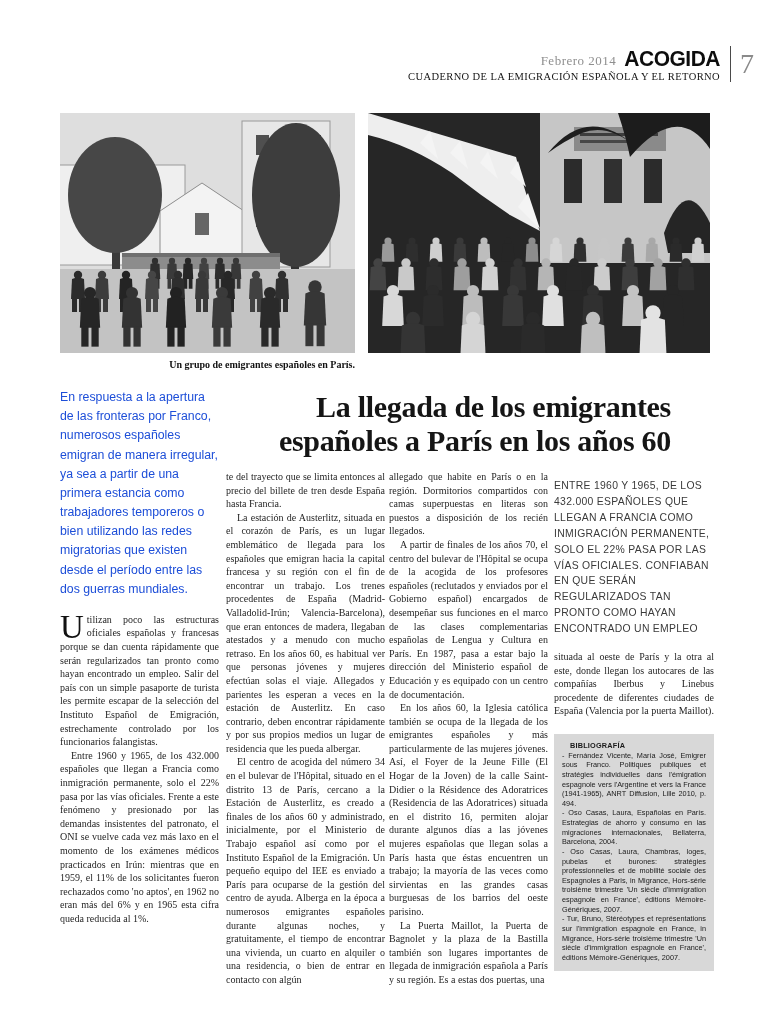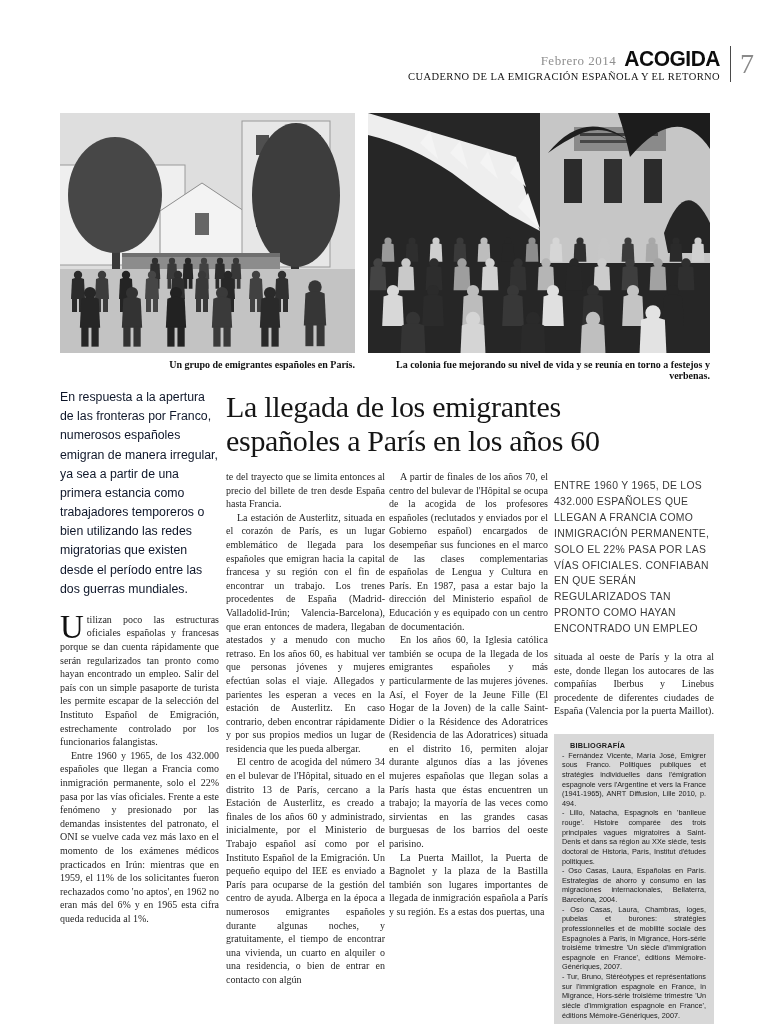--- a/index.html
+++ b/index.html
@@ -20,29 +20,29 @@
   
   .photo{position:absolute;top:113px;overflow:hidden;background:#cfcfcf;}
   .photo-left{left:60px;width:295px;height:240px;}
   .photo-right{left:368px;width:342px;height:240px;}
   .caption{position:absolute;top:359px;font-size:10px;font-weight:700;color:#111;text-align:right;}
   .caption-left{left:60px;width:295px;}
   .caption-right{left:368px;width:342px;}
 
   
   .headline{position:absolute;left:226px;top:390px;width:445px;margin:0;
-            font-size:30px;line-height:1.14;font-weight:400;letter-spacing:-.3px;color:#151515;}
+            font-size:30px;line-height:1.14;font-weight:700;letter-spacing:-.3px;color:#151515;text-align:right;}
   .col{position:absolute;width:159px;}
   .col1{left:60px;top:388px;}
   .col2{left:226px;top:470px;}
   .col3{left:389px;top:470px;}
   .col4{left:554px;top:478px;width:160px;}
 
   .intro{font-family:"Liberation Sans",sans-serif;font-size:12.3px;line-height:1.56;
-         color:#0f172a;margin-bottom:14px;}
+         color:#1d4ed8;margin-bottom:14px;}
   .bodycopy p{margin:0;font-size:10px;line-height:1.36;text-align:justify;hyphens:auto;}
   .bodycopy p.indent{text-indent:11px;}
   .dropcap{float:left;font-size:33px;line-height:26px;padding:1px 3px 0 0;font-weight:400;color:#111;}
 
   .pullquote{font-family:"Liberation Sans",sans-serif;font-size:10.4px;line-height:1.53;
              letter-spacing:.3px;color:#3a3a3a;margin-bottom:13px;}
 
   .biblio{background:#d8d8d8;padding:7px 8px 9px 8px;margin-top:16px;
           font-family:"Liberation Sans",sans-serif;color:#1a1a1a;}
   .biblio-title{font-size:7.6px;font-weight:700;margin:0 0 2px 0;letter-spacing:.2px;padding-left:8px;}
@@ -184,48 +184,47 @@
       <use href="#pr" style="color:#262626" transform="translate(305,178) scale(1.35)"></use>
       <use href="#pr" style="color:#343434" transform="translate(45,206) scale(1.6)"></use>
       <use href="#pr" style="color:#d5d5d5" transform="translate(105,206) scale(1.6)"></use>
       <use href="#pr" style="color:#2a2a2a" transform="translate(165,206) scale(1.6)"></use>
       <use href="#pr" style="color:#bfbfbf" transform="translate(225,206) scale(1.6)"></use>
       <use href="#pr" style="color:#e3e3e3" transform="translate(285,200) scale(1.7)"></use>
     </svg>
   </figure>
 
   <div class="caption caption-left">Un grupo de emigrantes españoles en París.</div>
-  <div class="caption caption-right">La colonia fue mejorando su nivel de vida y se reunía en torno a festejos y verbenas.</div>
 
   <h1 class="headline">La llegada de los emigrantes españoles a París en los años 60</h1>
 
   <aside class="col col1 bodycopy">
     <div class="intro">En respuesta a la apertura de las fronteras por Franco, numerosos españoles emigran de manera irregular, ya sea a partir de una primera estancia como trabajadores temporeros o bien utilizando las redes migratorias que existen desde el período entre las dos guerras mundiales.</div>
     <p><span class="dropcap">U</span><span>tilizan poco las estructuras oficiales españolas y francesas porque se dan cuenta rápidamente que serán regularizados tan pronto como hayan encontrado un empleo. Salir del país con un simple pasaporte de turista les permite escapar de la selección del Instituto Español de Emigración, estrechamente controlado por los funcionarios falangistas.</span></p>
     <p class="indent">Entre 1960 y 1965, de los 432.000 españoles que llegan a Francia como inmigración permanente, solo el 22% pasa por las vías oficiales. Frente a este fenómeno y presionado por las demandas insistentes del patronato, el ONI se vuelve cada vez más laxo en el momento de los exámenes médicos practicados en Irún: mientras que en 1959, el 11% de los solicitantes fueron rechazados como 'no aptos', en 1962 no eran más del 6% y en 1965 esta cifra queda reducida al 1%.</p>
   </aside>
 
   <div class="col col2 bodycopy">
     <p>te del trayecto que se limita entonces al precio del billete de tren desde España hasta Francia.</p>
     <p class="indent">La estación de Austerlitz, situada en el corazón de París, es un lugar emblemático de llegada para los españoles que emigran hacia la capital francesa y su región con el fin de encontrar un trabajo. Los trenes procedentes de España (Madrid-Valladolid-Irún; Valencia-Barcelona), que eran entonces de madera, llegaban atestados y a menudo con mucho retraso. En los años 60, es habitual ver que personas jóvenes y mujeres efectúan solas el viaje. Allegados y parientes les esperan a veces en la estación de Austerlitz. En caso contrario, deben encontrar rápidamente y por sus propios medios un lugar de residencia que les pueda albergar.</p>
     <p class="indent">El centro de acogida del número 34 en el bulevar de l'Hôpital, situado en el distrito 13 de París, cercano a la Estación de Austerlitz, es creado a finales de los años 60 y administrado, inicialmente, por el Ministerio de Trabajo español así como por el Instituto Español de la Emigración. Un pequeño equipo del IEE es enviado a París para ocuparse de la gestión del centro de ayuda. Alberga en la época a numerosos emigrantes españoles durante algunas noches, y gratuitamente, el tiempo de encontrar una vivienda, un cuarto en alquiler o una residencia, o bien de entrar en contacto con algún</p>
   </div>
 
   <div class="col col3 bodycopy">
+    <p>allegado que habite en París o en la región. Dormitorios compartidos con camas superpuestas en literas son puestos a disposición de los recién llegados.</p>
     <p class="indent">A partir de finales de los años 70, el centro del bulevar de l'Hôpital se ocupa de la acogida de los profesores españoles (reclutados y enviados por el Gobierno español) encargados de desempeñar sus funciones en el marco de las clases complementarias españolas de Lengua y Cultura en París. En 1987, pasa a estar bajo la dirección del Ministerio español de Educación y es equipado con un centro de documentación.</p>
     <p class="indent">En los años 60, la Iglesia católica también se ocupa de la llegada de los emigrantes españoles y más particularmente de las mujeres jóvenes. Así, el Foyer de la Jeune Fille (El Hogar de la Joven) de la calle Saint-Didier o la Résidence des Adoratrices (Residencia de las Adoratrices) situada en el distrito 16, permiten alojar durante algunos días a las jóvenes mujeres españolas que llegan solas a París hasta que éstas encuentren un trabajo; la mayoría de las veces como sirvientas en las grandes casas burguesas de los barrios del oeste parisino.</p>
     <p class="indent">La Puerta Maillot, la Puerta de Bagnolet y la plaza de la Bastilla también son lugares importantes de llegada de inmigración española a París y su región. Es a estas dos puertas, una</p>
   </div>
 
   <div class="col col4 bodycopy">
     <div class="pullquote">ENTRE 1960 Y 1965, DE LOS 432.000 ESPAÑOLES QUE LLEGAN A FRANCIA COMO INMIGRACIÓN PERMANENTE, SOLO EL 22% PASA POR LAS VÍAS OFICIALES. CONFIABAN EN QUE SERÁN REGULARIZADOS TAN PRONTO COMO HAYAN ENCONTRADO UN EMPLEO</div>
     <p>situada al oeste de París y la otra al este, donde llegan los autocares de las compañías Iberbus y Linebus procedente de diferentes ciudades de España (Valencia por la puerta Maillot).</p>
     <div class="biblio">
       <p class="biblio-title">BIBLIOGRAFÍA</p>
       <p>- Fernández Vicente, María José, Emigrer sous Franco. Politiques publiques et stratégies individuelles dans l'émigration espagnole vers l'Argentine et vers la France (1941-1965), ANRT Diffusion, Lille 2010, p. 494.</p>
-      <p>- Lillo, Natacha, Espagnols en 'banlieue rouge'. Histoire comparée des trois principales vagues migratoires à Saint-Denis et dans sa région au XXe siècle, tesis doctoral de Historia, París, Institut d'études politiques.</p>
       <p>- Oso Casas, Laura, Españolas en París. Estrategias de ahorro y consumo en las migraciones internacionales, Bellaterra, Barcelona, 2004.</p>
       <p>- Oso Casas, Laura, Chambras, loges, pubelas et burones: stratégies professionnelles et de mobilité sociale des Espagnoles à Paris, in Migrance, Hors-série troisième trimestre 'Un siècle d'immigration espagnole en France', éditions Mémoire-Génériques, 2007.</p>
       <p>- Tur, Bruno, Stéréotypes et représentations sur l'immigration espagnole en France, in Migrance, Hors-série troisième trimestre 'Un siècle d'immigration espagnole en France', éditions Mémoire-Génériques, 2007.</p>
     </div>
   </div>
 
 </div>
 
 </body></html>

